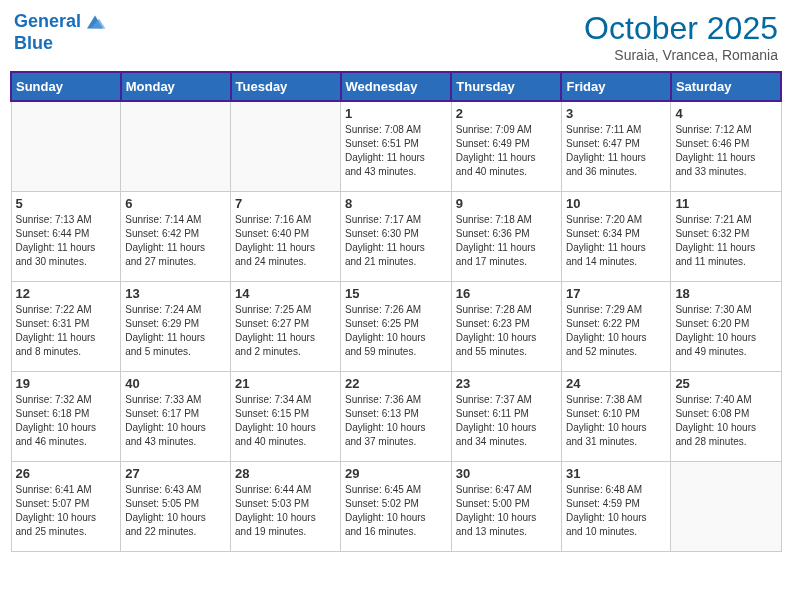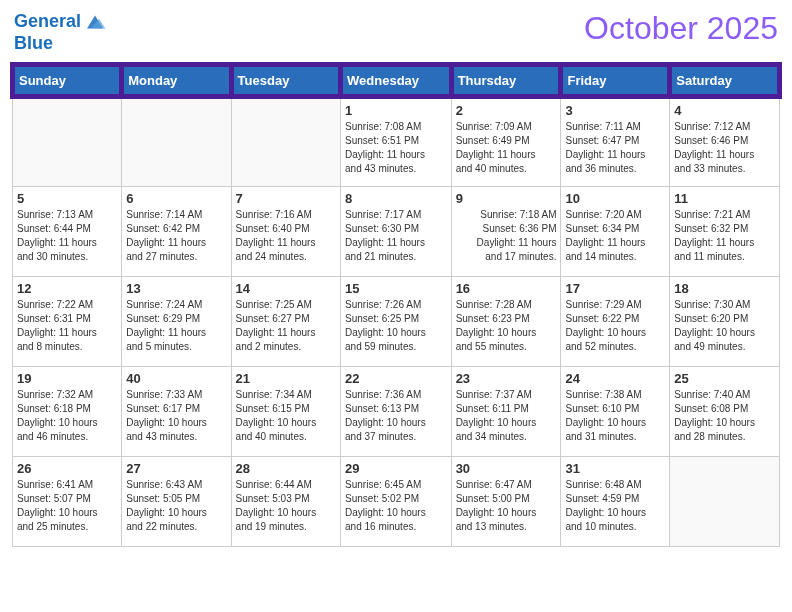--- a/index.html
+++ b/index.html
@@ -33,40 +33,40 @@
     .logo-icon {
       width: 24px;
       height: 24px;
       margin-left: 2px;
     }
     .title-section {
       text-align: right;
     }
     .month-title {
       font-size: 32px;
-      color: #8b5cf6;
+      color: #0369a1;
       font-weight: normal;
     }
     .subtitle {
       font-size: 14px;
       color: #555;
     }
     .calendar {
       width: 100%;
       border-collapse: collapse;
       border: 1px solid #ccc;
     }
     .calendar th {
       background-color: #2a6ebb;
       color: white;
       padding: 6px 4px;
       font-size: 13px;
       font-weight: bold;
       text-align: left;
-      border: 5px solid #4c1d95;
+      border: 2px solid #4c1d95;
     }
     .calendar td {
       width: 112px;
       height: 90px;
       vertical-align: top;
       padding: 4px;
       border: 1px solid #ccc;
       background: #fff;
       font-size: 10.5px;
       color: #333;
@@ -101,20 +101,21 @@
         <span>General</span><svg class="logo-icon" viewBox="0 0 30 24" xmlns="http://www.w3.org/2000/svg" style="display:inline-block;vertical-align:middle;">
           <polygon points="5,20 15,4 25,20" fill="#1a6fbc" opacity="0.85"></polygon>
           <polygon points="10,20 20,8 28,20" fill="#5aa0e0" opacity="0.7"></polygon>
         </svg>
       </div>
       <div class="logo-text"><span>Blue</span></div>
     </div>
   </div>
   <div class="title-section">
     <div class="month-title">October 2025</div>
+    <div class="subtitle">Suraia, Vrancea, Romania</div>
   </div>
 </div>
 
 <table class="calendar">
   <thead>
     <tr>
     <th>Sunday</th>
         <th>Monday</th>
         <th>Tuesday</th>
         <th>Wednesday</th>
@@ -181,21 +182,21 @@
         </td>
         <td>
           <div class="day-number">8</div>
           <div class="day-info" style="white-space: pre-line;">Sunrise: 7:17 AM
 Sunset: 6:30 PM
 Daylight: 11 hours
 and 21 minutes.</div>
         </td>
         <td>
           <div class="day-number">9</div>
-          <div class="day-info" style="white-space: pre-line; text-align: right;">Sunrise: 7:18 AM
+          <div class="day-info" style="white-space: pre-line;">Sunrise: 7:18 AM
 Sunset: 6:36 PM
 Daylight: 11 hours
 and 17 minutes.</div>
         </td>
         <td>
           <div class="day-number">10</div>
           <div class="day-info" style="white-space: pre-line;">Sunrise: 7:20 AM
 Sunset: 6:34 PM
 Daylight: 11 hours
 and 14 minutes.</div>

